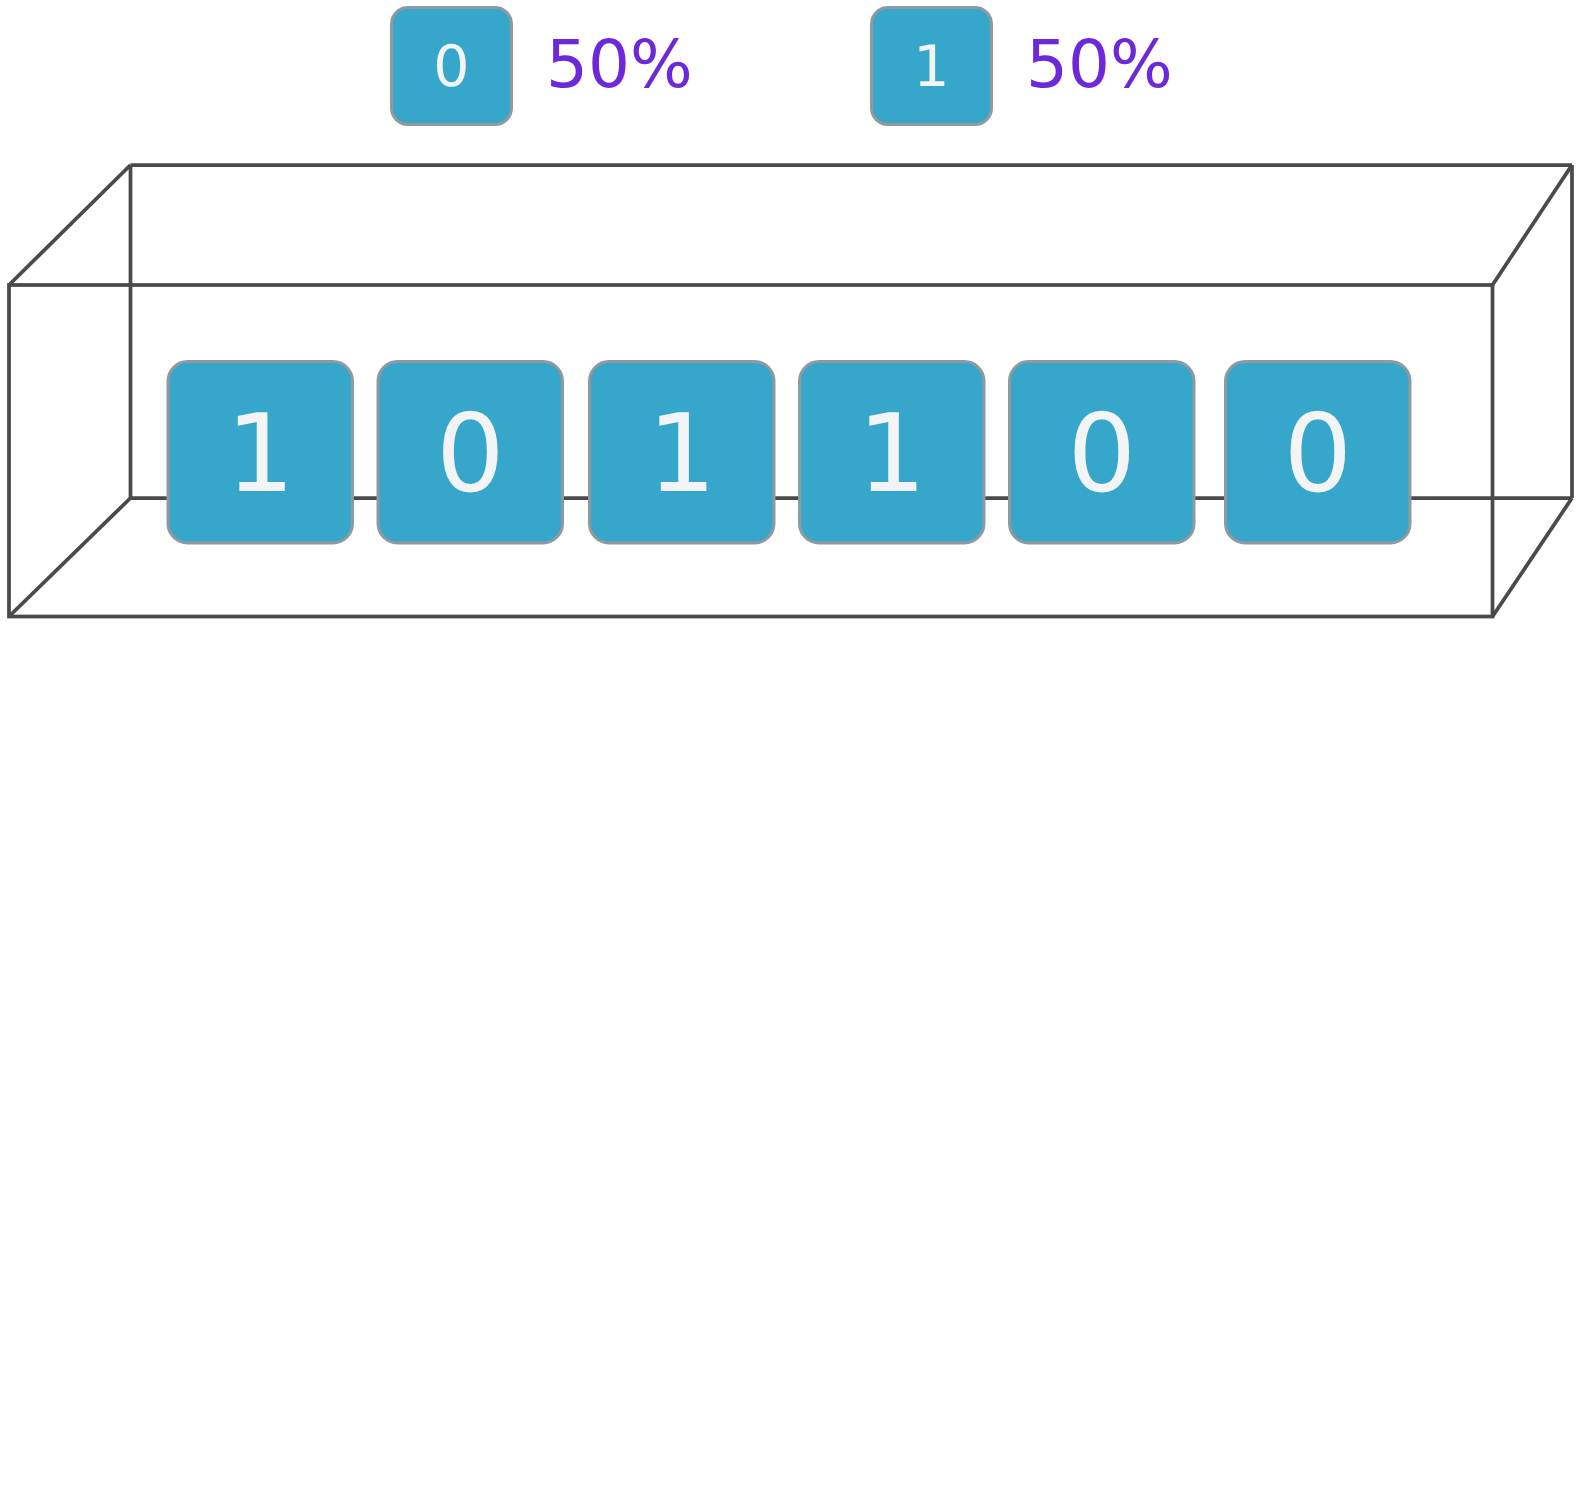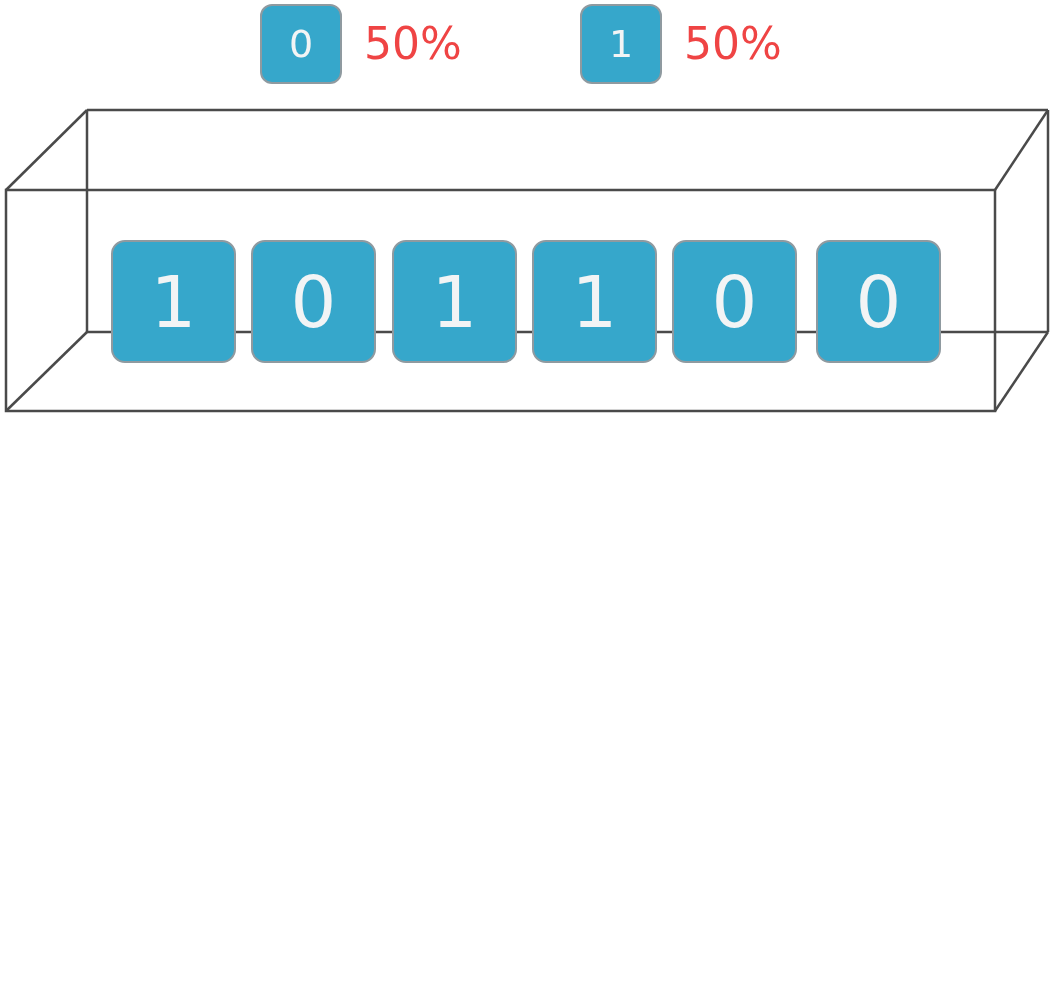--- a/index.html
+++ b/index.html
@@ -5,21 +5,21 @@
     html, body { margin: 0; padding: 0; background: #ffffff; }
     body { width: 1056px; height: 1008px; position: relative; overflow: hidden;
            font-family: "DejaVu Sans", "Liberation Sans", sans-serif; }
     .tile {
       position: absolute; box-sizing: border-box;
       background: #36a7cb; border: 2px solid #8f9aa0; border-radius: 14px;
       color: #f2f4f5; display: flex; align-items: center; justify-content: center;
       font-family: "DejaVu Sans", sans-serif;
     }
     .legend-tile { width: 82px; height: 80px; font-size: 38px; top: 4px; border-radius: 12px; }
-    .legend-text { position: absolute; top: 16px; font-size: 44px; color: #ef4444; line-height: 56px;
+    .legend-text { position: absolute; top: 16px; font-size: 44px; color: #6d28d9; line-height: 56px;
                    font-family: "DejaVu Sans", sans-serif; }
     .bit-tile { width: 125px; height: 123px; top: 240px; font-size: 72px; }
     svg.box { position: absolute; left: 0; top: 0; }
   </style>
 </head>
 <body>
 
 <div>
   <div class="tile legend-tile" style="left:260px;">
     <span>0</span>

